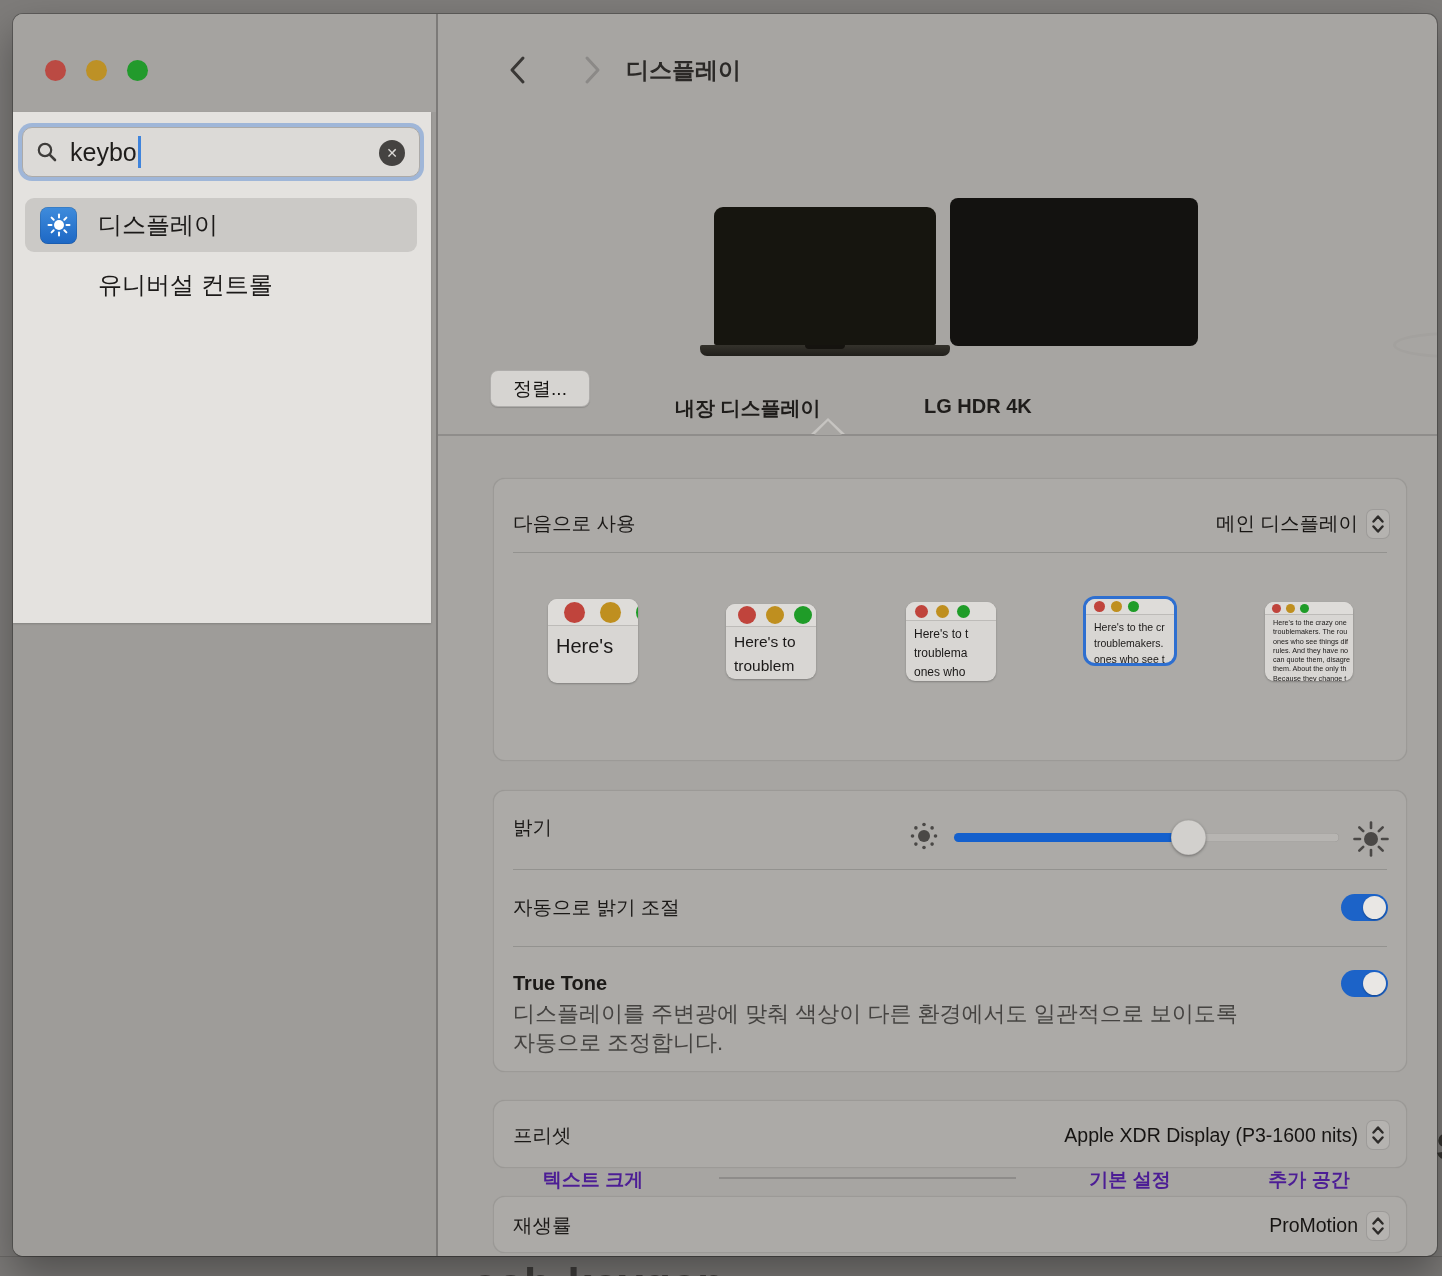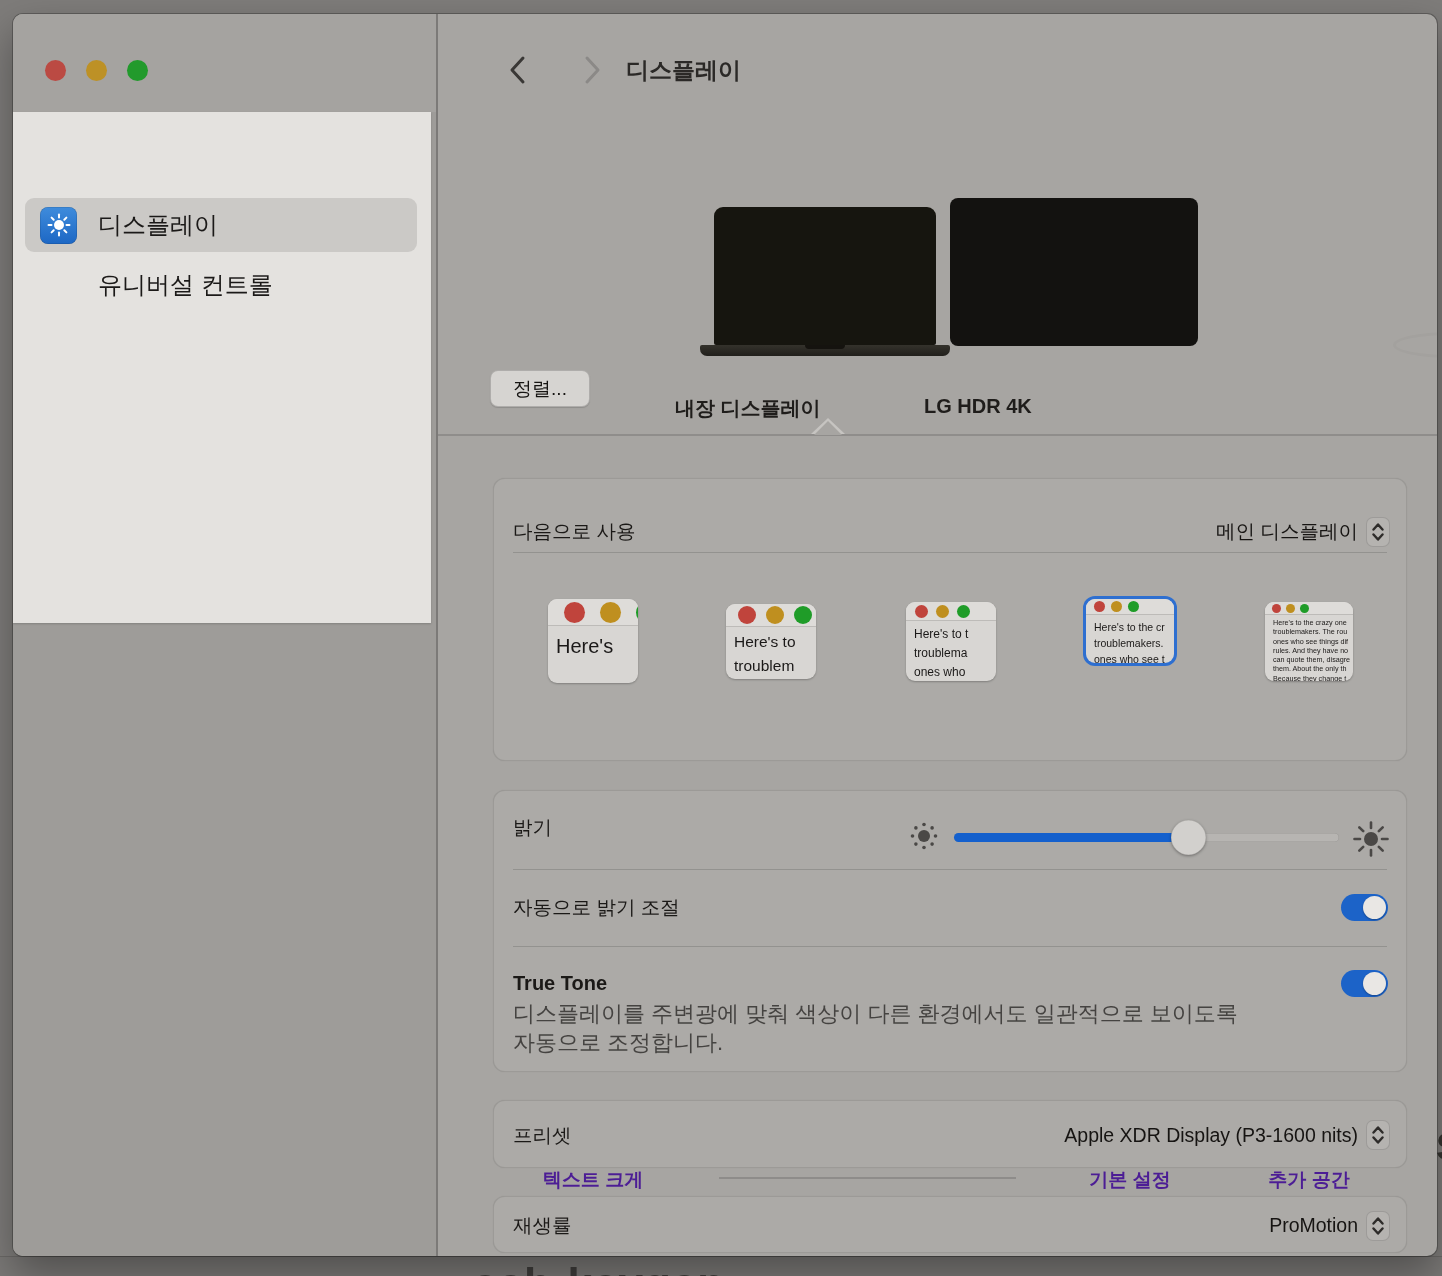--- a/index.html
+++ b/index.html
@@ -142,20 +142,29 @@
     <aside id="sidebar">
       <div class="titlebar">
         <div class="traffic">
           <div class="light" style="background:#bb4a43;"></div>
           <div class="light" style="background:#bd9126;"></div>
           <div class="light" style="background:#229a2c;"></div>
         </div>
       </div>
 
       <div class="search-panel">
+        <div class="search-field">
+          <svg class="mag" width="22" height="22" viewBox="0 0 22 22">
+              <circle cx="9" cy="9" r="6.2" fill="none" stroke="#3f3d3b" stroke-width="2.2"></circle>
+              <line x1="13.6" y1="13.6" x2="19" y2="19" stroke="#3f3d3b" stroke-width="2.6" stroke-linecap="round"></line>
+            </svg>
+          <span class="query">keybo</span>
+            <span class="caret"></span>
+          <div class="clear-btn">✕</div>
+        </div>
 
         <div class="result-row selected" style="top:86px;">
           <div class="result-icon">
             <svg width="24" height="24" viewBox="0 0 24 24">
                 <circle cx="12" cy="12" r="5" fill="#fff"></circle>
                 <g stroke="#fff" stroke-width="2" stroke-linecap="round">
                   <line x1="12" y1="1.5" x2="12" y2="4.5"></line>
                   <line x1="12" y1="19.5" x2="12" y2="22.5"></line>
                   <line x1="1.5" y1="12" x2="4.5" y2="12"></line>
                   <line x1="19.5" y1="12" x2="22.5" y2="12"></line>
@@ -197,21 +206,21 @@
 
       <div class="arrange-btn">정렬...</div>
       <div class="display-label builtin">내장 디스플레이</div>
       <div class="display-label external">LG HDR 4K</div>
 
       <div class="content-divider"></div>
       <div class="notch"></div>
       <div class="notch-inner"></div>
 
       <div class="card" id="card-1">
-        <div class="card-row" style="top:16px; height:73px;align-items:center;">
+        <div class="card-row" style="top:8px; height:73px;align-items:center;">
           <span class="row-label">다음으로 사용</span>
           <div class="row-right">
             <span class="row-value">메인 디스플레이</span>
             <div class="stepper">
               <svg width="12" height="8" viewBox="0 0 12 8">
                   <polyline points="1.5,6.5 6,1.5 10.5,6.5" fill="none" stroke="#2e2c2a" stroke-width="2.4" stroke-linecap="round" stroke-linejoin="round"></polyline>
                 </svg>
               <svg width="12" height="8" viewBox="0 0 12 8">
                   <polyline points="1.5,1.5 6,6.5 10.5,1.5" fill="none" stroke="#2e2c2a" stroke-width="2.4" stroke-linecap="round" stroke-linejoin="round"></polyline>
                 </svg>

